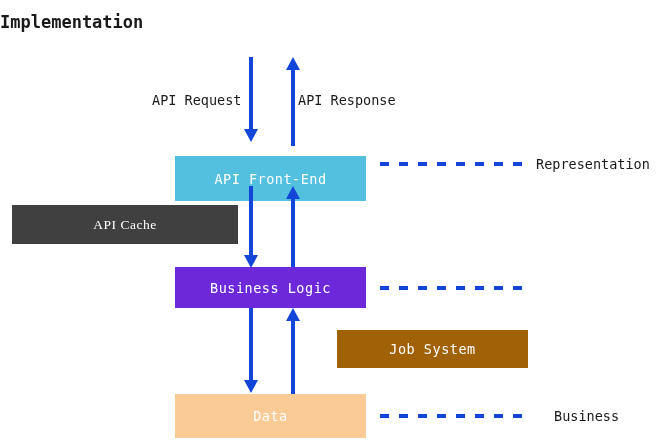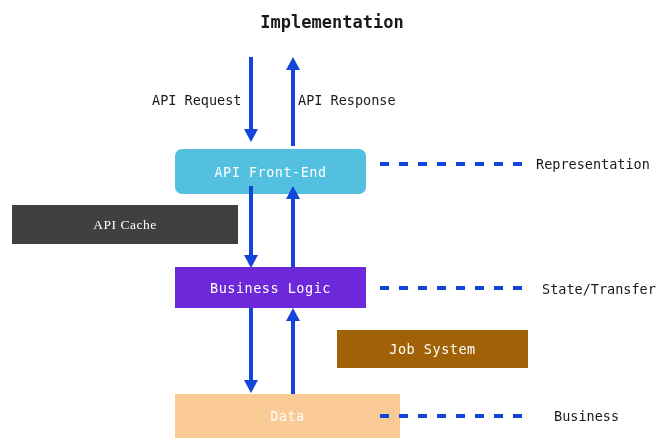--- a/index.html
+++ b/index.html
@@ -15,21 +15,20 @@
     width: 664px;
     height: 446px;
     background: #ffffff;
     overflow: hidden;
   }
   .title {
     position: absolute;
     left: 0;
     top: 12px;
     width: 664px;
-    text-align: center;
     font-family: "DejaVu Sans Mono", monospace;
     font-size: 17px;
     font-weight: bold;
     color: #1a1a1a;
     letter-spacing: 0px;
   }
   .box {
     position: absolute;
     display: flex;
     align-items: center;
@@ -106,21 +105,21 @@
     <div class="arrow-head-down" style="top:72px;"></div>
   </div>
   <div class="edge-label" style="left:152px; top:92px;">API Request</div>
 
   <div class="arrow" style="left:291px; top:57px;">
     <div class="arrow-head-up" style="top:0px;"></div>
     <div class="arrow-line" style="top:12px; height:77px;"></div>
   </div>
   <div class="edge-label" style="left:298px; top:92px;">API Response</div>
 
-  <div class="box" style="left:175px; top:149px; width:191px; height:45px; background:#53c0e0;border-radius:7px;">
+  <div class="box" style="left:175px; top:156px; width:191px; height:45px; background:#53c0e0;">
     <span>API Front-End</span>
   </div>
   <div class="dashed" style="left:380px; top:162px; width:144px;"></div>
   <div class="side-label" style="left:536px; top:156px;">Representation</div>
 
   <div class="box" style="left:12px; top:205px; width:226px; height:39px; background:#404040;font-family:Liberation Serif, serif;">
     <span>API Cache</span>
   </div>
 
   <div class="arrow" style="left:249px; top:186px;">
@@ -129,35 +128,34 @@
   </div>
   <div class="arrow" style="left:291px; top:186px;">
     <div class="arrow-head-up" style="top:0px;"></div>
     <div class="arrow-line" style="top:12px; height:71px;"></div>
   </div>
 
   <div class="box" style="left:175px; top:267px; width:191px; height:41px; background:#6d28d9;">
     <span>Business Logic</span>
   </div>
   <div class="dashed" style="left:380px; top:286px; width:144px;"></div>
-  <div class="side-label" style="left:542px; top:281px;">State/Transfer</div>
 
 
   <div class="box" style="left:337px; top:330px; width:191px; height:38px; background:#a16207;">
     <span>Job System</span>
   </div>
 
   <div class="arrow" style="left:249px; top:308px;">
     <div class="arrow-line" style="top:0px; height:74px;"></div>
     <div class="arrow-head-down" style="top:72px;"></div>
   </div>
   <div class="arrow" style="left:291px; top:308px;">
     <div class="arrow-head-up" style="top:0px;"></div>
     <div class="arrow-line" style="top:12px; height:82px;"></div>
   </div>
 
-  <div class="box" style="left:175px; top:394px; width:225px; height:44px; background:#fbcb97;">
+  <div class="box" style="left:175px; top:394px; width:191px; height:44px; background:#fbcb97;">
     <span>Data</span>
   </div>
   <div class="dashed" style="left:380px; top:414px; width:144px;"></div>
   <div class="side-label" style="left:554px; top:408px;">Business</div>
 
 </div>
 
 </body></html>

